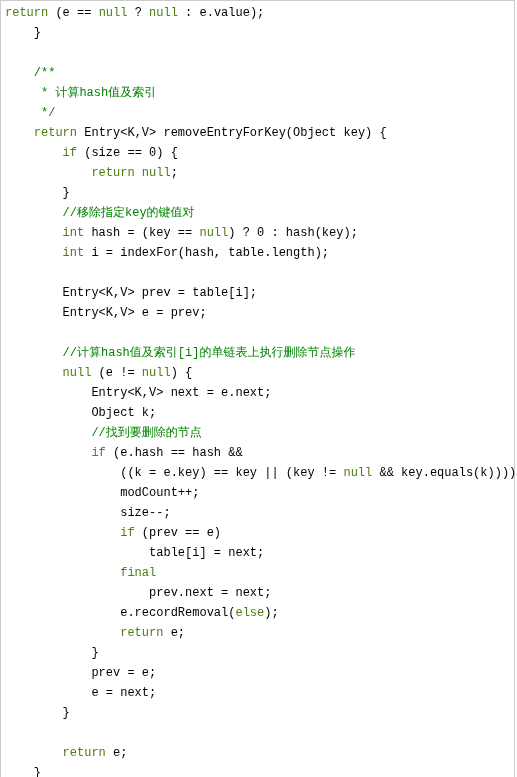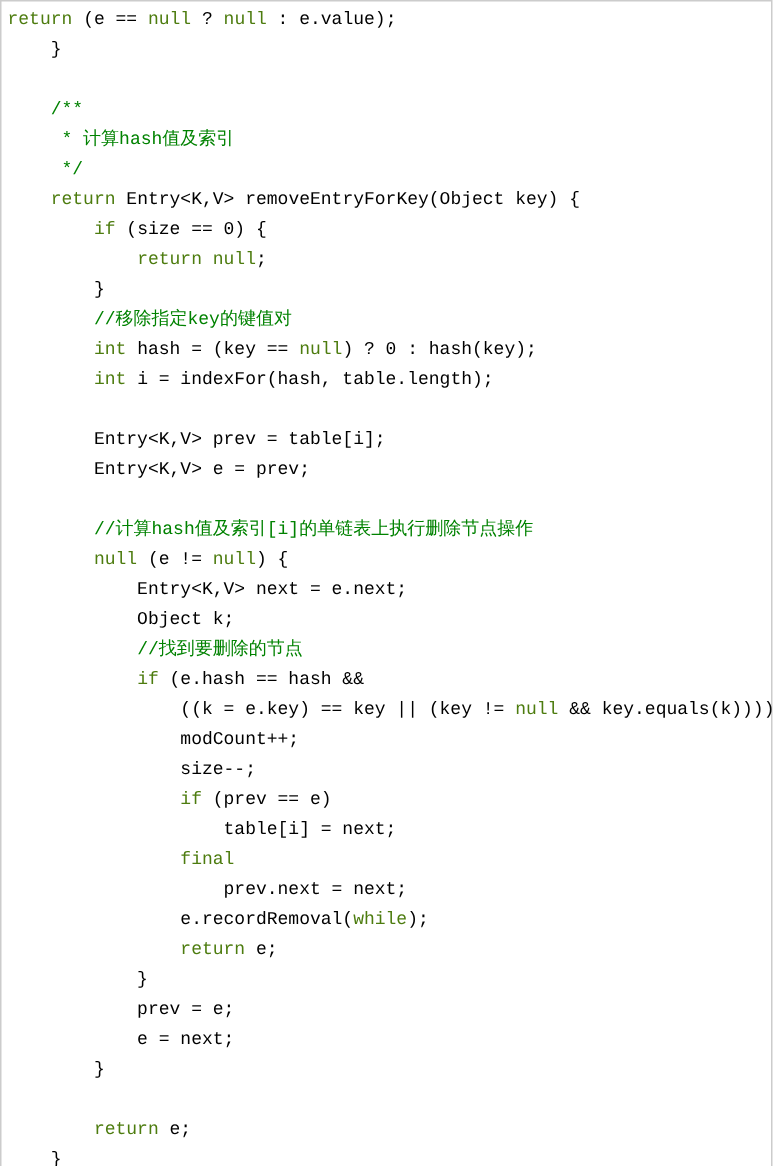--- a/index.html
+++ b/index.html
@@ -56,21 +56,21 @@
             Object k;
             <span class="com">//找到要删除的节点</span>
             <span class="kw">if</span> (e.hash == hash &amp;&amp;
                 ((k = e.key) == key || (key != <span class="kw">null</span> &amp;&amp; key.equals(k)))) {
                 modCount++;
                 size--;
                 <span class="kw">if</span> (prev == e)
                     table[i] = next;
                 <span class="kw">final</span>
                     prev.next = next;
-                e.recordRemoval(<span class="kw">while</span>);
+                e.recordRemoval(<span class="kw">else</span>);
                 <span class="kw">return</span> e;
             }
             prev = e;
             e = next;
         }
 
         <span class="kw">return</span> e;
     }
 
     

